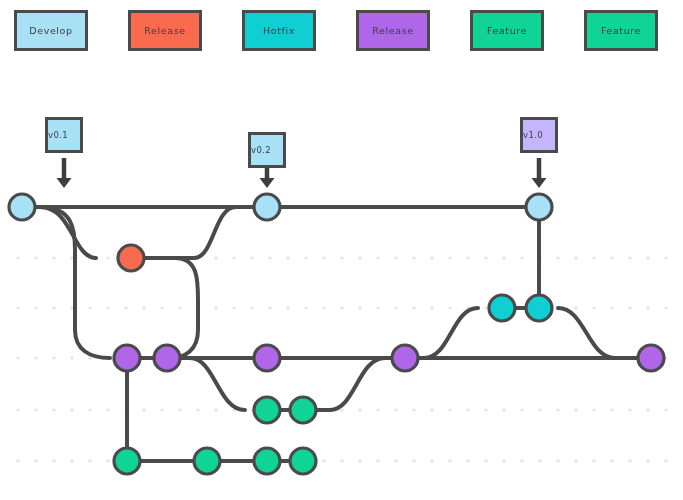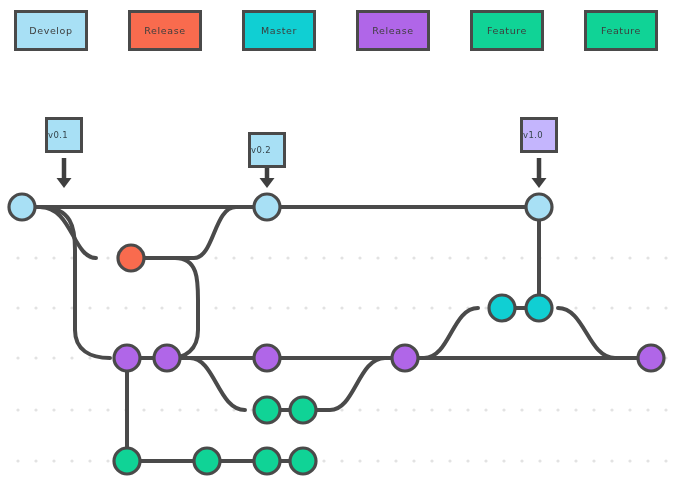--- a/index.html
+++ b/index.html
@@ -51,21 +51,21 @@
 <div id="root">
 
   <div class="legend">
       <div class="legend-item" style="left: 14px; top: 10px; width: 74px; height: 41px; background: rgb(168, 224, 245);">
         <span>Develop</span>
       </div>
       <div class="legend-item" style="left: 128px; top: 10px; width: 74px; height: 41px; background: rgb(249, 107, 78);">
         <span>Release</span>
       </div>
       <div class="legend-item" style="left: 242px; top: 10px; width: 74px; height: 41px; background: rgb(16, 207, 211);">
-        <span>Master</span>
+        <span>Hotfix</span>
       </div>
       <div class="legend-item" style="left: 356px; top: 10px; width: 74px; height: 41px; background: rgb(176, 102, 232);">
         <span>Release</span>
       </div>
       <div class="legend-item" style="left: 470px; top: 10px; width: 74px; height: 41px; background: rgb(16, 211, 150);">
         <span>Feature</span>
       </div>
       <div class="legend-item" style="left: 584px; top: 10px; width: 74px; height: 41px; background: rgb(16, 211, 150);">
         <span>Feature</span>
       </div>

